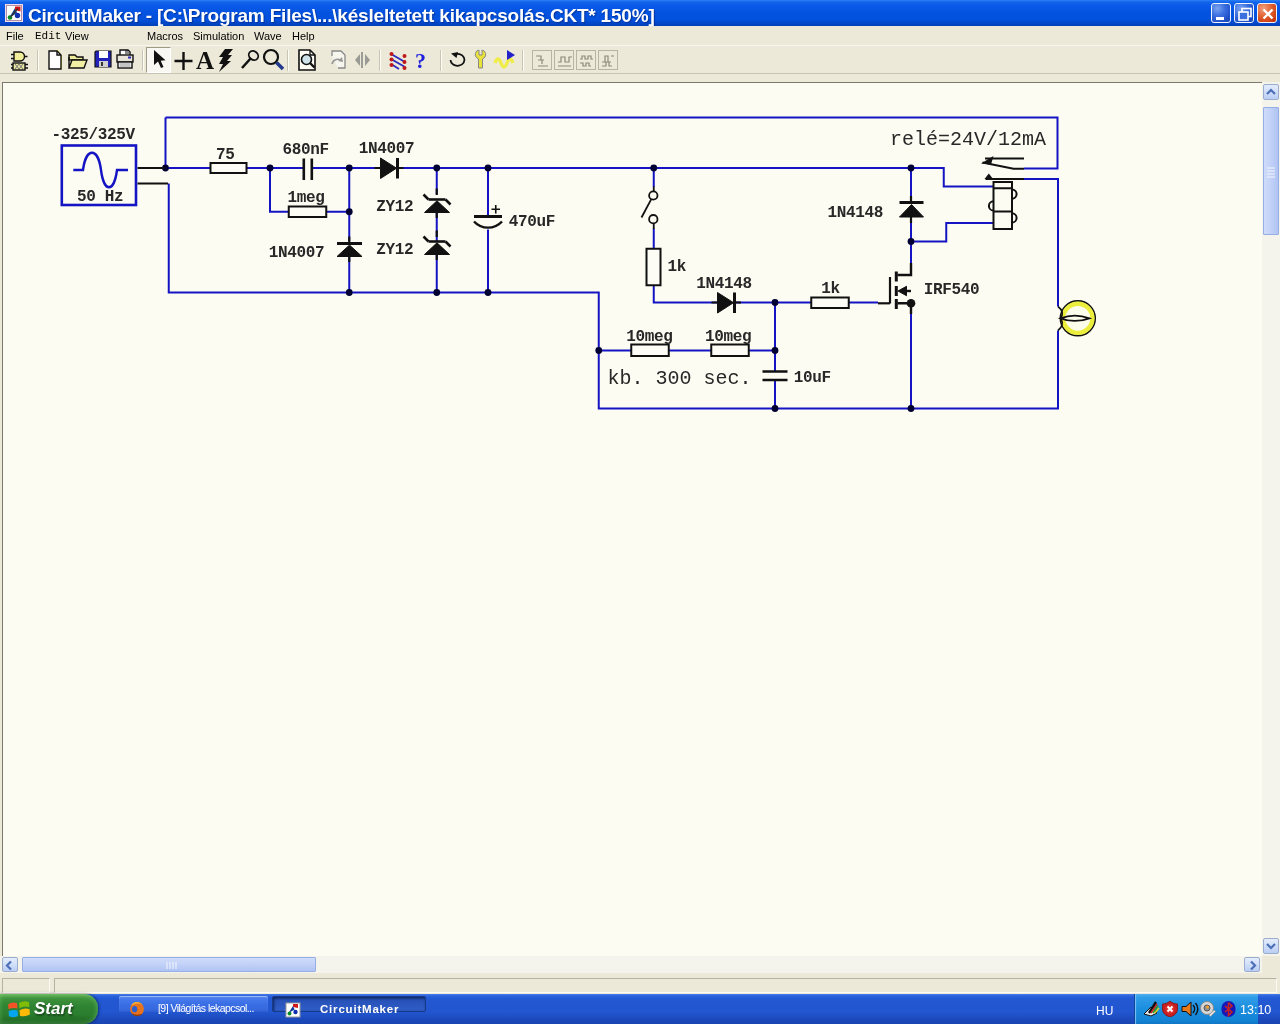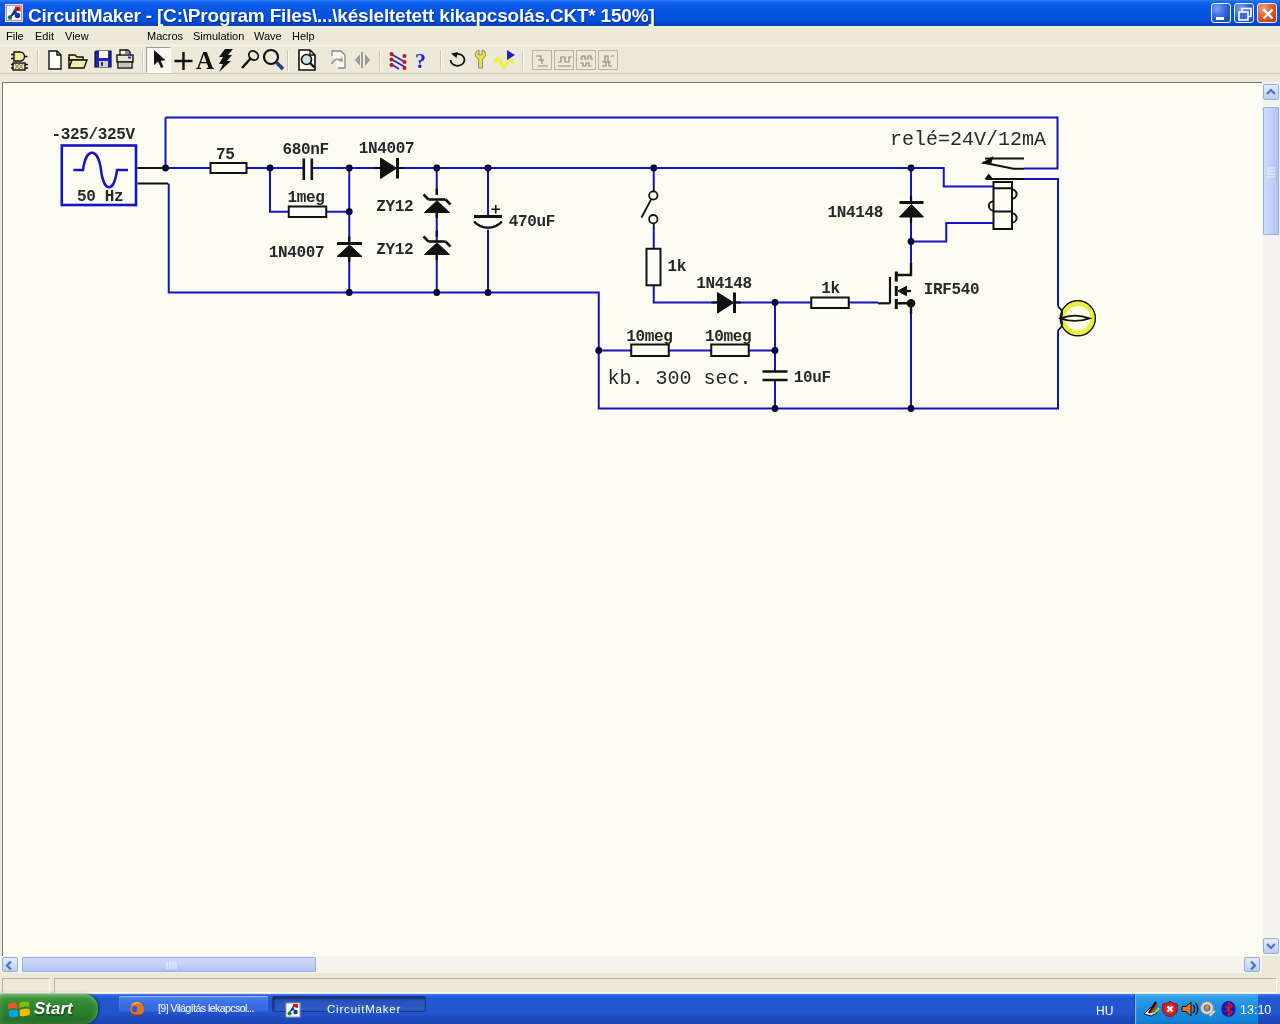--- a/index.html
+++ b/index.html
@@ -87,21 +87,21 @@
     </div>
   <div class="abs winbtn close" style="left:1257px;">
       <svg width="21" height="21">
         <path d="M5.5 5.5 L14.5 14.5 M14.5 5.5 L5.5 14.5" stroke="#fff" stroke-width="2.4"></path>
       </svg>
     </div>
 </div>
 
 <div id="menubar" class="abs">
   <span style="left:6px;text-align:center;">File</span>
-  <span style="left:35px;">Edit</span>
+  <span style="left:35px;font-family:Liberation Mono, monospace;">Edit</span>
   <span style="left:65px;">View</span>
   <span style="left:99px;margin-top:26px;">Options</span>
   <span style="left:147px;">Macros</span>
   <span style="left:193px;">Simulation</span>
   <span style="left:254px;">Wave</span>
   <span style="left:292px;">Help</span>
 </div>
 
 <div id="toolbar" class="abs">
   <div id="selbtn"></div>
@@ -457,21 +457,21 @@
   <div class="ttxt" style="font-size:10.5px; letter-spacing:-0.55px;">[9] Világítás lekapcsol...</div>
 </div>
 <div id="task2" class="abs taskbtn">
   <svg class="ticn" style="left:12px;" viewBox="0 0 16 16">
       <rect x="1" y="1" width="14" height="14" fill="#fff" stroke="#999"></rect>
       <path d="M3.5 11 L8 4 L9.6 7.5 Z" fill="#103a9a"></path>
       <circle cx="4.5" cy="11.5" r="2" fill="#0a8a2a"></circle>
       <circle cx="10.5" cy="10" r="2.2" fill="#1030b0"></circle>
       <path d="M8 2 h5 v4 l-5 -1 z" fill="#d01818"></path>
     </svg>
-  <div class="ttxt" style="left:54px; font-weight:normal; letter-spacing:0.8px;">CircuitMaker</div>
+  <div class="ttxt" style="left:47px; font-weight:bold; letter-spacing:0.8px;">CircuitMaker</div>
 </div>
 <div id="hu" class="abs">HU</div>
 <div id="tray" class="abs">
   <svg class="abs" style="left:8px;top:7px;" width="98" height="16" viewBox="0 0 98 16">
 
     <g transform="translate(0,0)">
       <path d="M1 13 L8 6 L14 12 L8 15 Z" fill="#e8e8e8" stroke="#111" stroke-width="1"></path>
       <path d="M13 1 L6 12" stroke="#111" stroke-width="2.4"></path>
       <path d="M14 3 L8 12" stroke="#d02020" stroke-width="1.6"></path>
       <path d="M15 5 L10 12" stroke="#28a028" stroke-width="1.6"></path>

